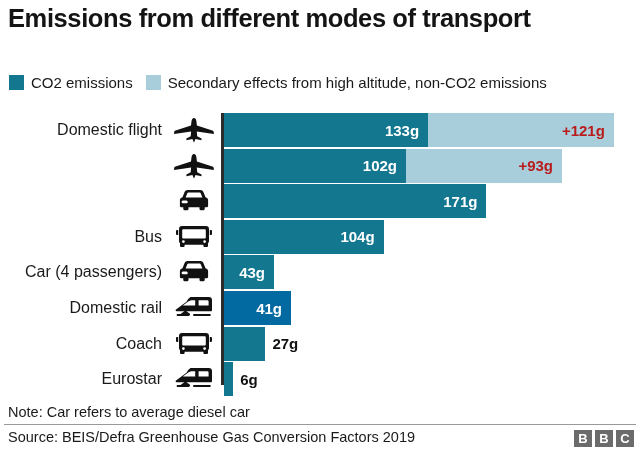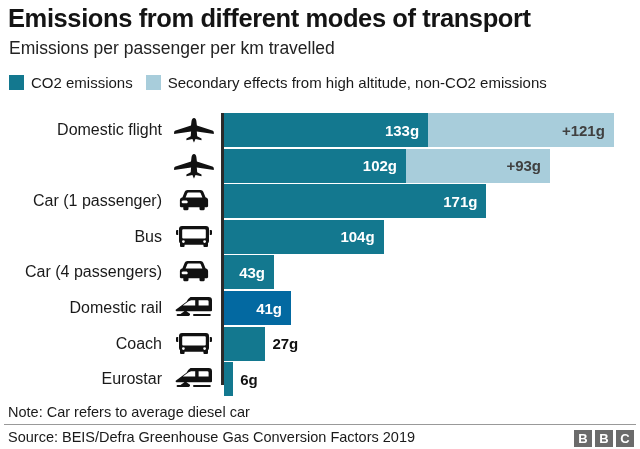--- a/index.html
+++ b/index.html
@@ -76,21 +76,21 @@
     display:flex;align-items:center;
   }
   .seg.primary{background:#13788f;}
   .seg.secondary{background:#a8cddb;}
   .seg .val{
     position:absolute;right:9px;
     font-size:15px;font-weight:bold;
     white-space:nowrap;
   }
   .seg.primary .val{color:#ffffff;}
-  .seg.secondary .val{color:#404040;}
+  .seg.secondary .val{color:#b91c1c;}
   .val-outside{
     position:absolute;
     font-size:15px;font-weight:bold;color:#111111;
     height:34px;display:flex;align-items:center;
     white-space:nowrap;
     padding-left:7px;
   }
 
   
   .note{
@@ -116,21 +116,20 @@
     display:flex;align-items:center;justify-content:center;
     font-family:"Liberation Sans", sans-serif;
   }
 </style>
 </head>
 <body>
 
 <div class="wrap">
 
   <div class="title">Emissions from different modes of transport</div>
-  <div class="subtitle">Emissions per passenger per km travelled</div>
 
   <div class="legend">
     <div class="legend-item">
       <span class="swatch" style="background:#13788f"></span>
       <span class="legend-label">CO2 emissions</span>
     </div>
     <div class="legend-item">
       <span class="swatch" style="background:#a8cddb"></span>
       <span class="legend-label">Secondary effects from high altitude, non-CO2 emissions</span>
     </div>
@@ -158,27 +157,26 @@
         <div class="row" style="top: 38.6px;">
           <div class="icon">
             <svg width="42" height="26" viewBox="0 0 42 26">
               <path fill="#111" d="M21 1c1.5 0 2.2 1.5 2.4 3.2l.5 4.2 15.4 5.1c.9.3 1.5 1 1.5 1.8v1.6l-17-2.3.4 4.6 4.3 2.3v1.7l-6-1.2-1.5 3.4h-.1l-1.5-3.4-6 1.2v-1.7l4.3-2.3.4-4.6-17 2.3v-1.6c0-.8.6-1.5 1.5-1.8l15.4-5.1.5-4.2C18.8 2.5 19.5 1 21 1z"></path>
             </svg>
           </div>
           <div class="bars">
             <div class="seg primary" style="width: 182px; background: rgb(19, 120, 143);">
               <span class="val">102g</span>
             </div>
-            <div class="seg secondary" style="width: 144px; background: rgb(168, 205, 219);">
+            <div class="seg secondary" style="width: 144px; background: rgb(168, 205, 219); padding-left: 12px;">
               <span class="val">+93g</span>
             </div>
           </div>
         </div>
         <div class="row" style="top: 74.2px;">
-          <div class="cat-label">Car (1 passenger)</div>
           <div class="icon">
             <svg width="40" height="26" viewBox="0 0 40 26">
               <path fill="#111" d="M8.5 9.2 10.6 4c.5-1.2 1.6-2 2.9-2h13c1.3 0 2.4.8 2.9 2l2.1 5.2c1.6.4 2.6 1.6 2.6 3v5.9c0 .6-.5 1.1-1.1 1.1h-2.3v1.9c0 .6-.5 1.1-1.1 1.1h-3c-.6 0-1.1-.5-1.1-1.1v-1.9H14.5v1.9c0 .6-.5 1.1-1.1 1.1h-3c-.6 0-1.1-.5-1.1-1.1v-1.9H7c-.6 0-1.1-.5-1.1-1.1v-5.9c0-1.4 1-2.6 2.6-3zm3.1.3h16.8l-1.7-4.2c-.2-.5-.6-.8-1.1-.8H14.4c-.5 0-.9.3-1.1.8zM9.4 12.6c-1 0-1.8.6-1.8 1.4s.8 1.3 1.8 1.3h2.9c1 0 1.4-.5 1.4-1.3s-.8-1.4-1.8-1.4zm21.2 0c1 0 1.8.6 1.8 1.4s-.8 1.3-1.8 1.3h-2.9c-1 0-1.4-.5-1.4-1.3s.8-1.4 1.8-1.4z"></path>
             </svg>
           </div>
           <div class="bars">
             <div class="seg primary" style="width: 262.485px; background: rgb(19, 120, 143);">
               <span class="val">171g</span>
             </div>
           </div>

